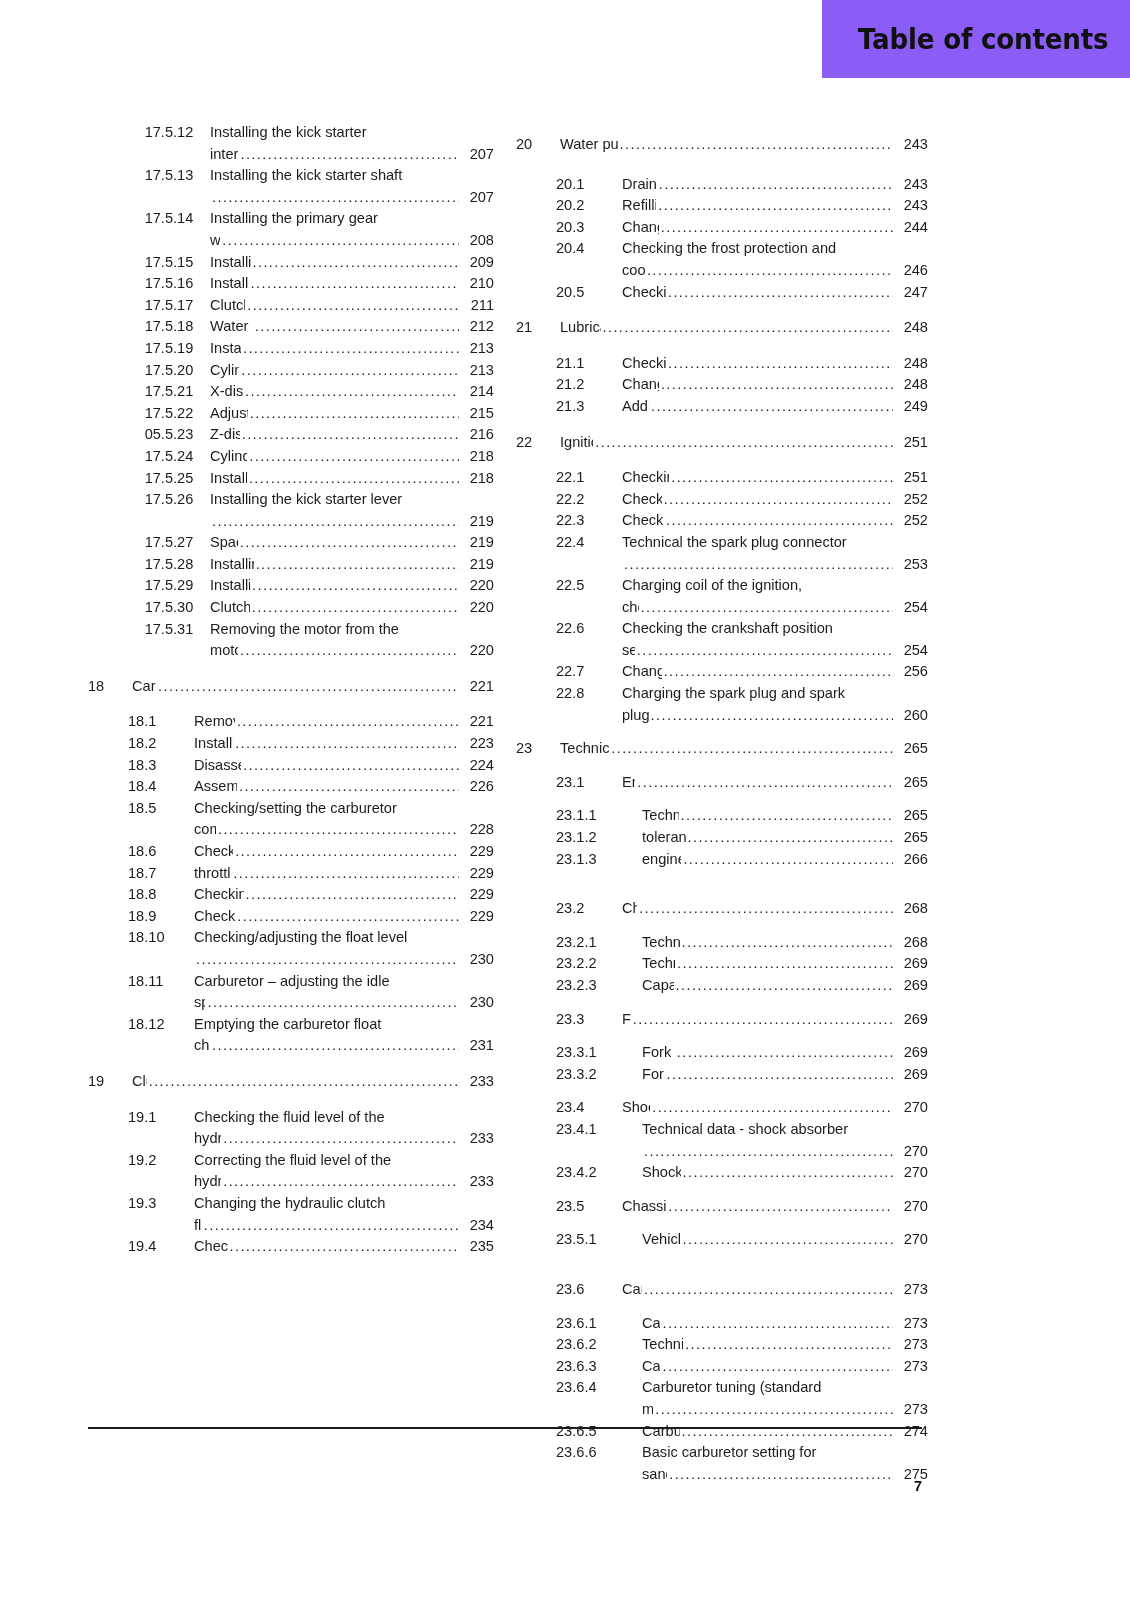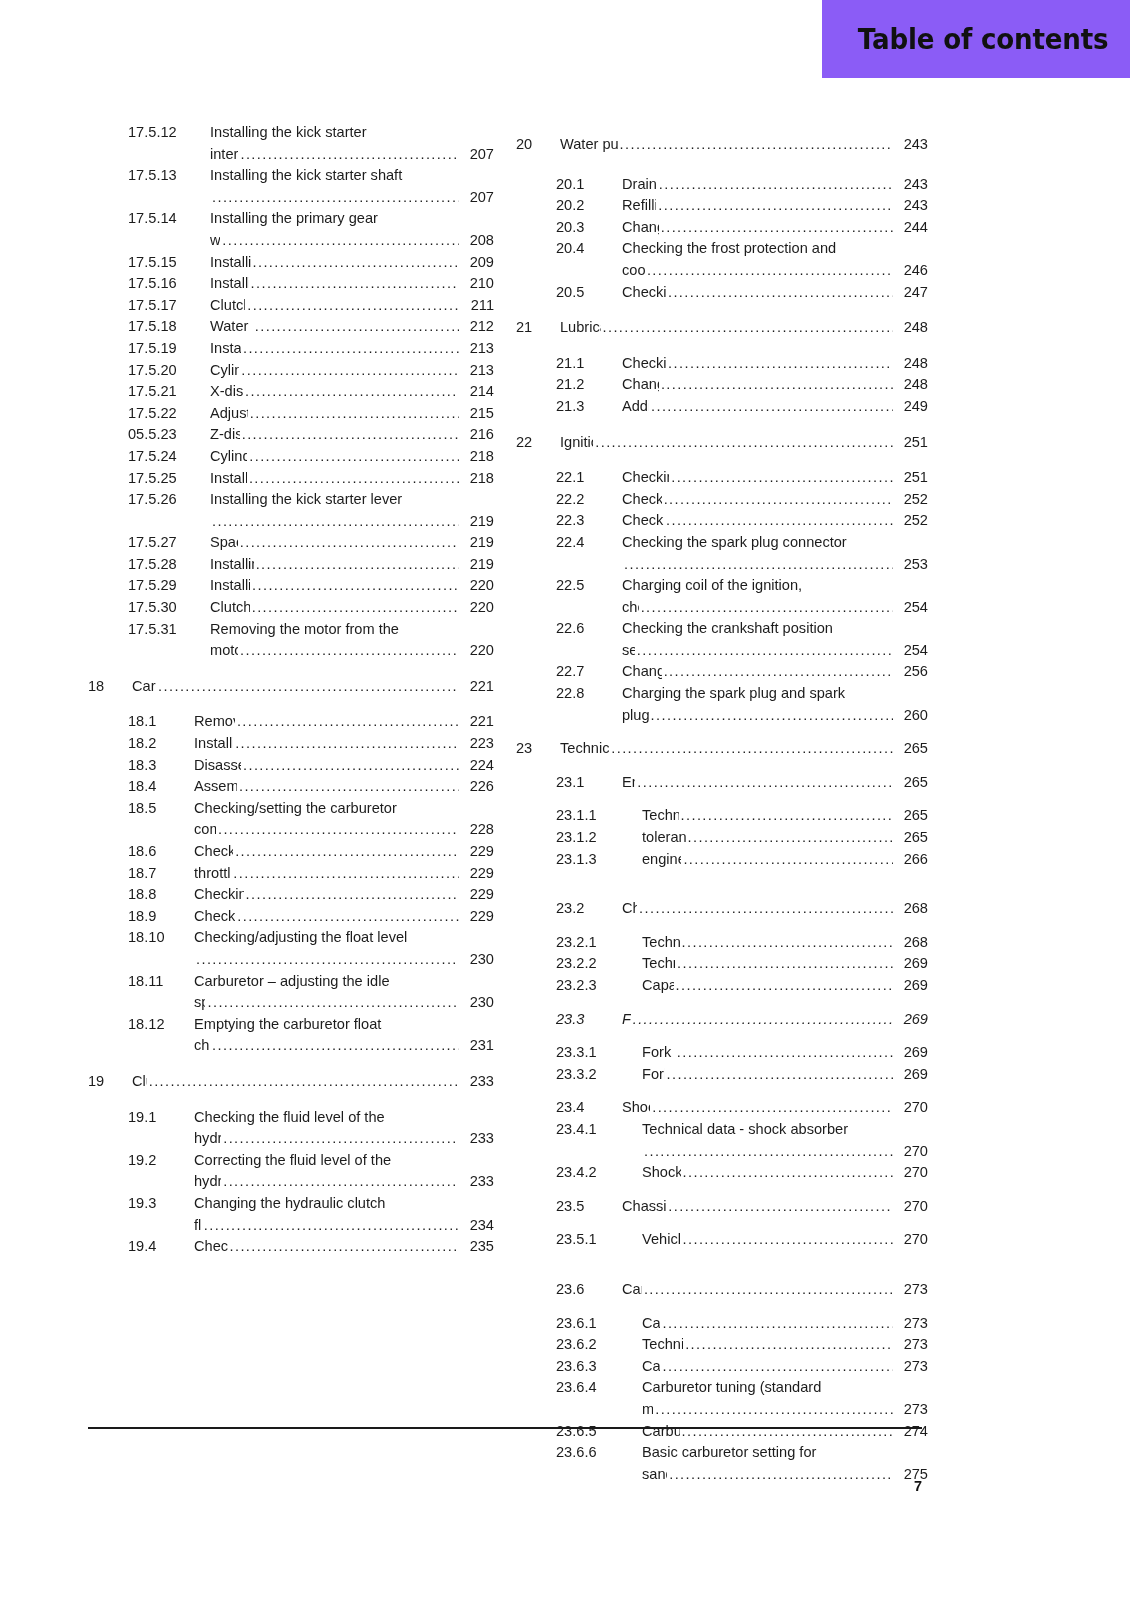--- a/index.html
+++ b/index.html
@@ -76,21 +76,21 @@
   
   .lvl1 { margin-top: 14px; margin-bottom: 14px; }
   .lvl1 .num   { width: 40px; }
   .lvl1 .body  { margin-left: 44px; }
 
   
   .lvl2 .num  { width: 66px; left: 40px; }
   .lvl2 .body { margin-left: 106px; }
 
   
-  .lvl2w .num  { width: 82px; left: 40px; }
+  .lvl2w .num  { width: 82px; left: 40px; text-align: center; }
   .lvl2w .body { margin-left: 122px; }
 
   
   .lvl3 .num  { width: 74px; left: 40px; }
   .lvl3 .body { margin-left: 126px; }
 
   
   .row {
     display: flex;
     align-items: flex-end;
@@ -677,21 +677,21 @@
           <span class="row">
             <span class="txt">Checking the ignition coil</span>
             <span class="leader">................................................................................................................................................................</span>
             <span class="page">252</span>
           </span>
         </span>
       </div>
       <div class="entry lvl2">
         <span class="num">22.4</span>
         <span class="body">
-          <span class="line2">Checking the spark plug connector</span>
+          <span class="line2">Technical the spark plug connector</span>
           <span class="row">
             <span class="txt"></span>
             <span class="leader">................................................................................................................................................................</span>
             <span class="page">253</span>
           </span>
         </span>
       </div>
       <div class="entry lvl2">
         <span class="num">22.5</span>
         <span class="body">
@@ -818,21 +818,21 @@
       <div class="entry lvl3">
         <span class="num">23.2.3</span>
         <span class="body">
           <span class="row">
             <span class="txt">Capacities - vehicle</span>
             <span class="leader">................................................................................................................................................................</span>
             <span class="page">269</span>
           </span>
         </span>
       </div>
-      <div class="entry lvl2" style="margin-top: 12px; margin-bottom: 12px; font-style: italic;">
+      <div class="entry lvl2" style="margin-top: 12px; margin-bottom: 12px;">
         <span class="num">23.3</span>
         <span class="body">
           <span class="row">
             <span class="txt">Fork</span>
             <span class="leader">................................................................................................................................................................</span>
             <span class="page">269</span>
           </span>
         </span>
       </div>
       <div class="entry lvl3">

